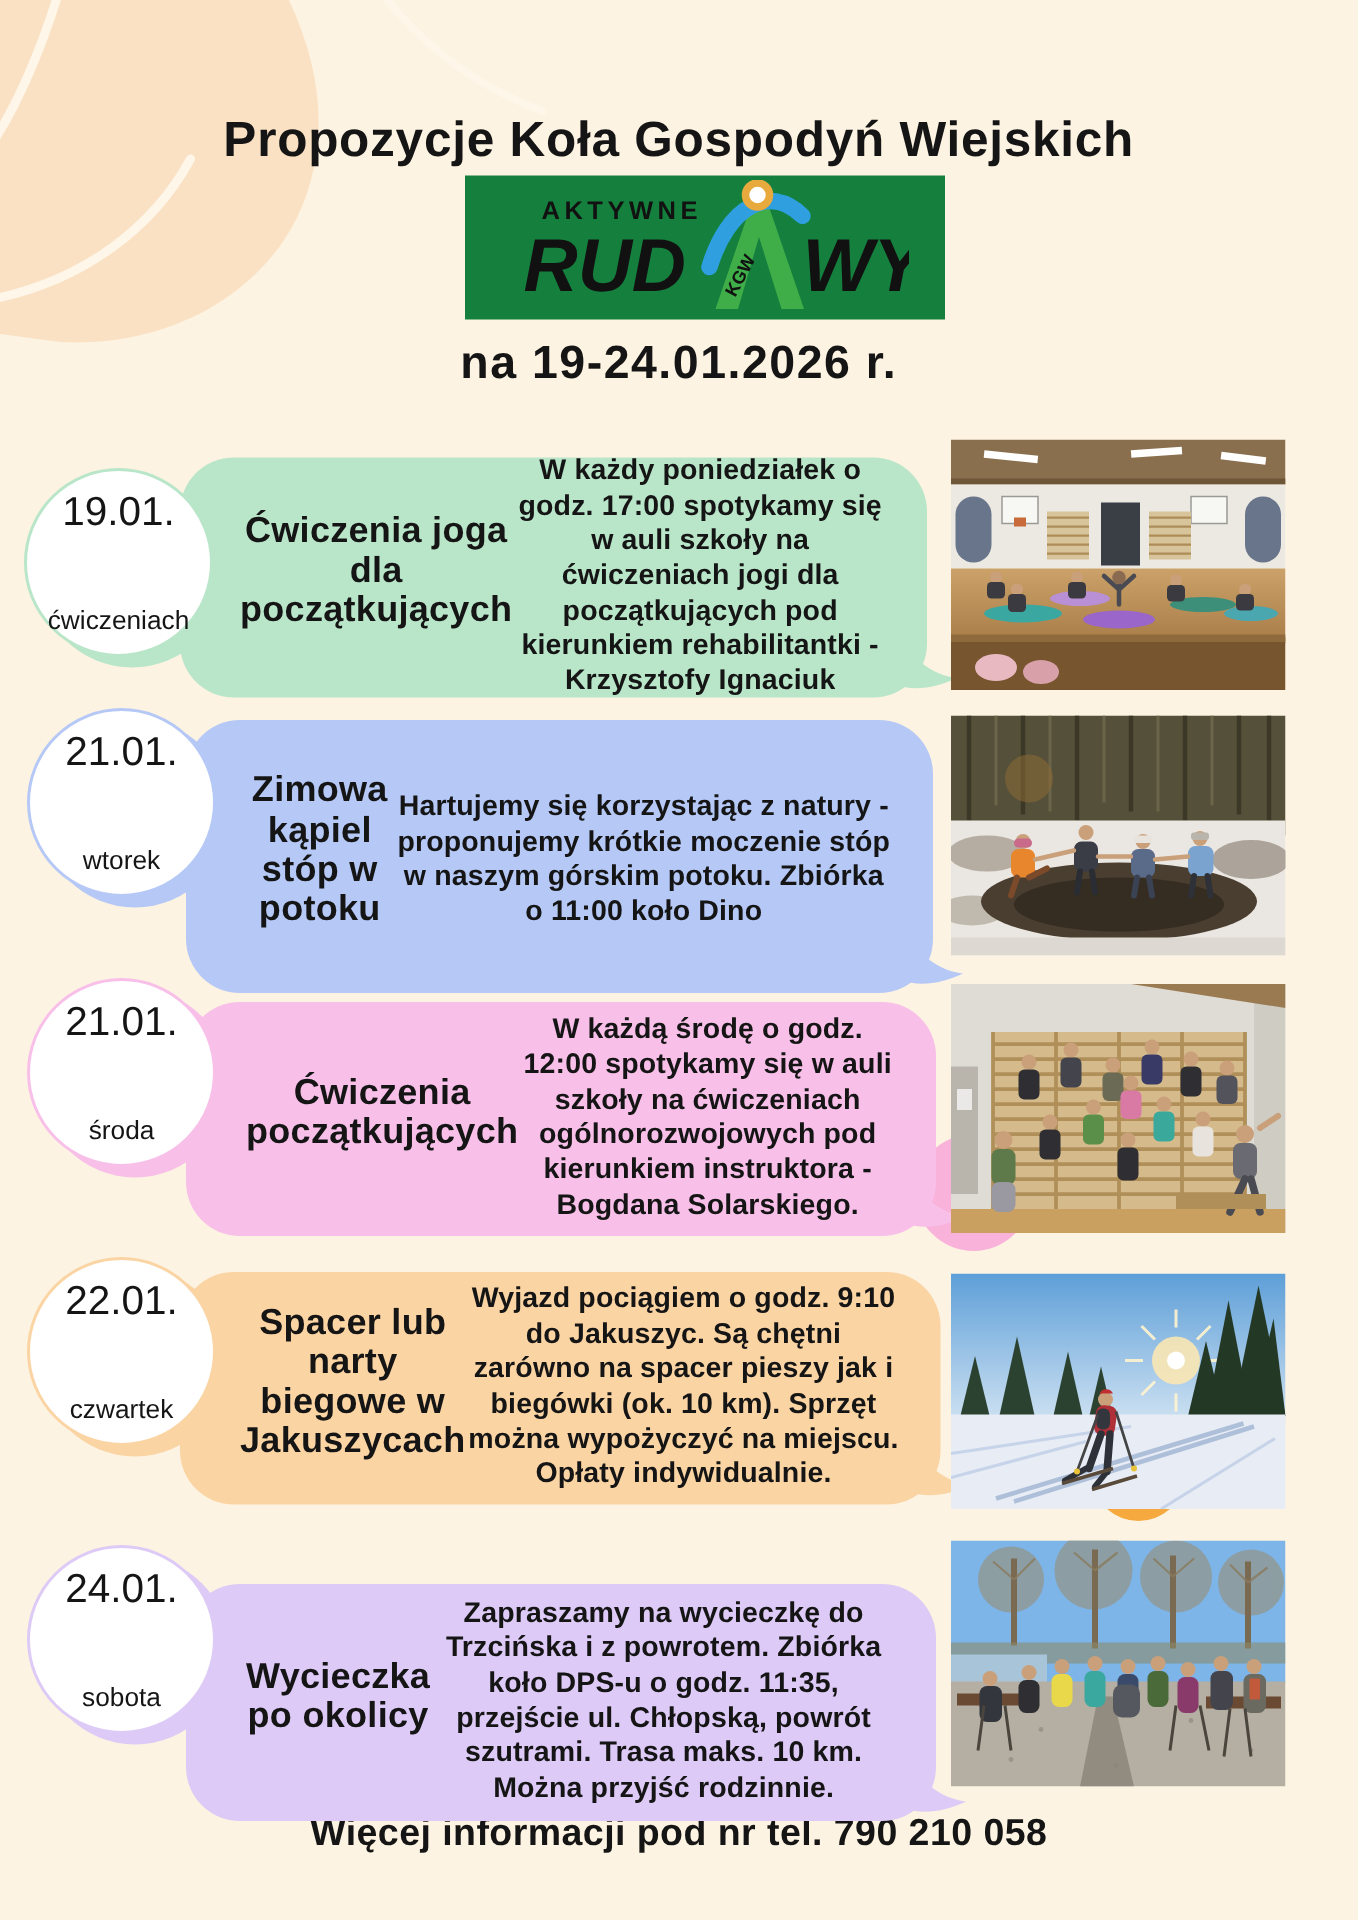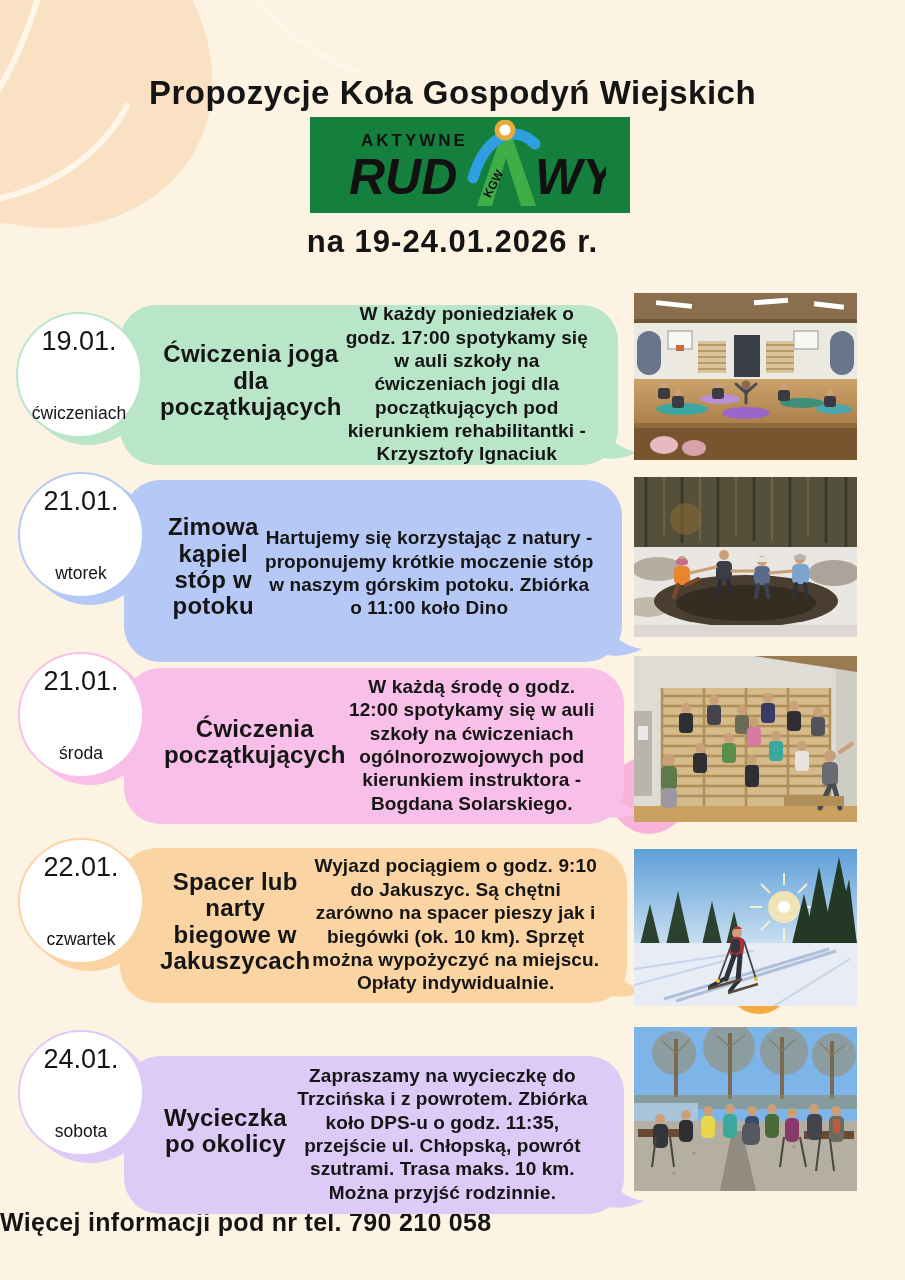--- a/index.html
+++ b/index.html
@@ -18,21 +18,21 @@
   .logo-box{
     position:absolute;left:310px;top:117px;width:320px;height:96px;
     background:#15803d;display:flex;align-items:center;justify-content:center;
   }
   .date-range{
     position:absolute;top:224px;left:0;width:100%;
     text-align:center;font-size:31px;font-weight:700;letter-spacing:1px;
   }
   .footer-line{
     position:absolute;top:1208px;left:0;width:100%;
-    font-size:25px;font-weight:800;letter-spacing:.3px;
+    text-align:center;font-size:25px;font-weight:800;letter-spacing:.3px;
   }
   
   .event{position:absolute;left:0;width:905px;}
   .date-circle{
     position:absolute;width:122px;height:122px;border-radius:50%;
     background:#ffffff;border:2px solid var(--accent);
     box-shadow:9px 7px 0 0 var(--accent);
     display:flex;flex-direction:column;align-items:center;justify-content:center;
     z-index:3;text-align:center;gap:48px;
   }

